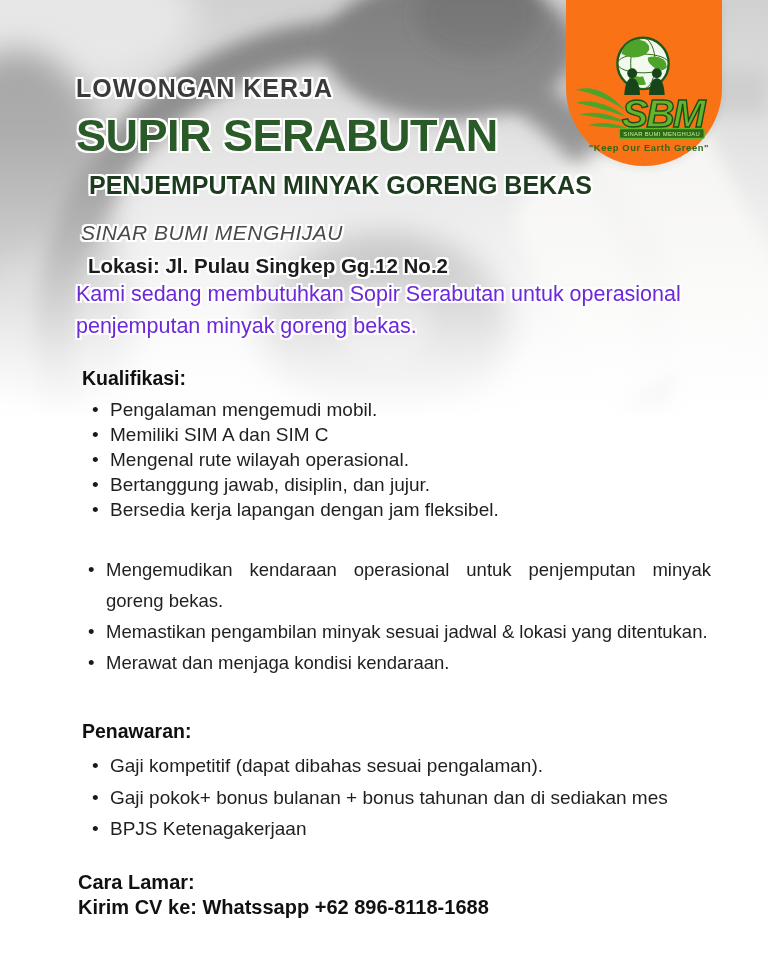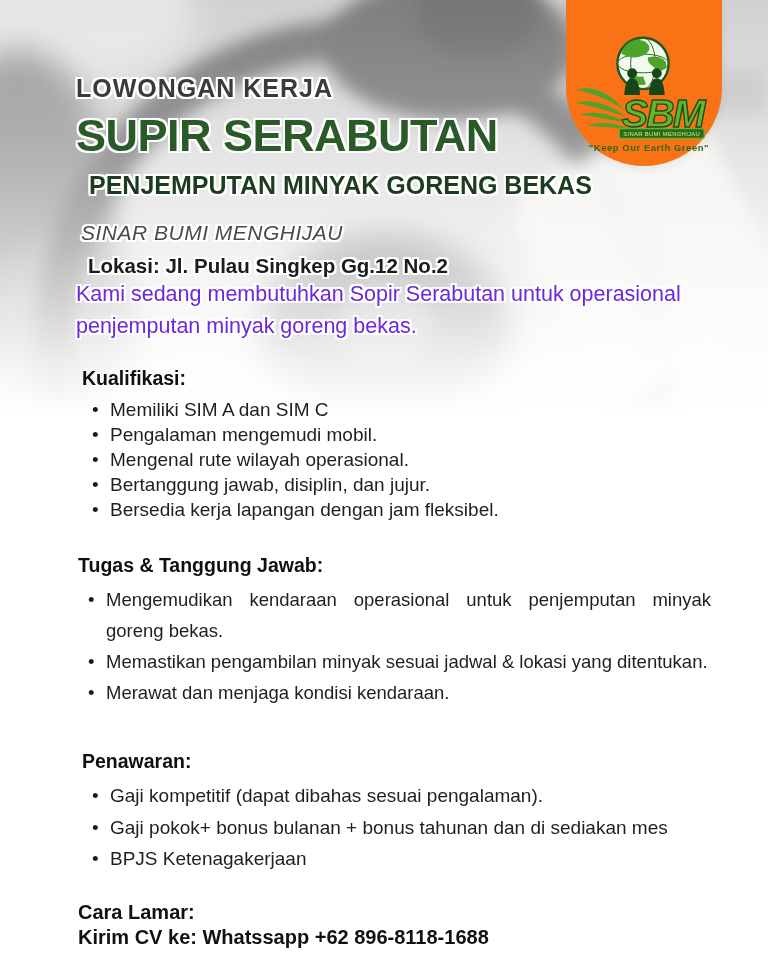--- a/index.html
+++ b/index.html
@@ -195,30 +195,29 @@
 
   <div class="company outline-w">SINAR BUMI MENGHIJAU</div>
   <div class="lokasi outline-w">Lokasi: Jl. Pulau Singkep Gg.12 No.2</div>
 
   <div class="intro outline-w">Kami sedang membutuhkan Sopir Serabutan untuk operasional penjemputan minyak goreng bekas.</div>
 
   <div class="section sec-kualifikasi">
     <div class="sec-head">Kualifikasi:</div>
     <ul class="bullets">
 
-    <li>Memiliki SIM A dan SIM C</li>
-        <li>Pengalaman mengemudi mobil.</li>
+    <li>Pengalaman mengemudi mobil.</li>
+        <li>Memiliki SIM A dan SIM C</li>
         <li>Mengenal rute wilayah operasional.</li>
         <li>Bertanggung jawab, disiplin, dan jujur.</li>
         <li>Bersedia kerja lapangan dengan jam fleksibel.</li>
       </ul>
   </div>
 
   <div class="section sec-tugas">
-    <div class="sec-head">Tugas &amp; Tanggung Jawab:</div>
     <ul class="bullets">
 
     <li>Mengemudikan kendaraan operasional untuk penjemputan minyak goreng bekas.</li>
         <li>Memastikan pengambilan minyak sesuai jadwal &amp; lokasi yang ditentukan.</li>
         <li>Merawat dan menjaga kondisi kendaraan.</li>
       </ul>
   </div>
 
   <div class="section sec-penawaran">
     <div class="sec-head">Penawaran:</div>

